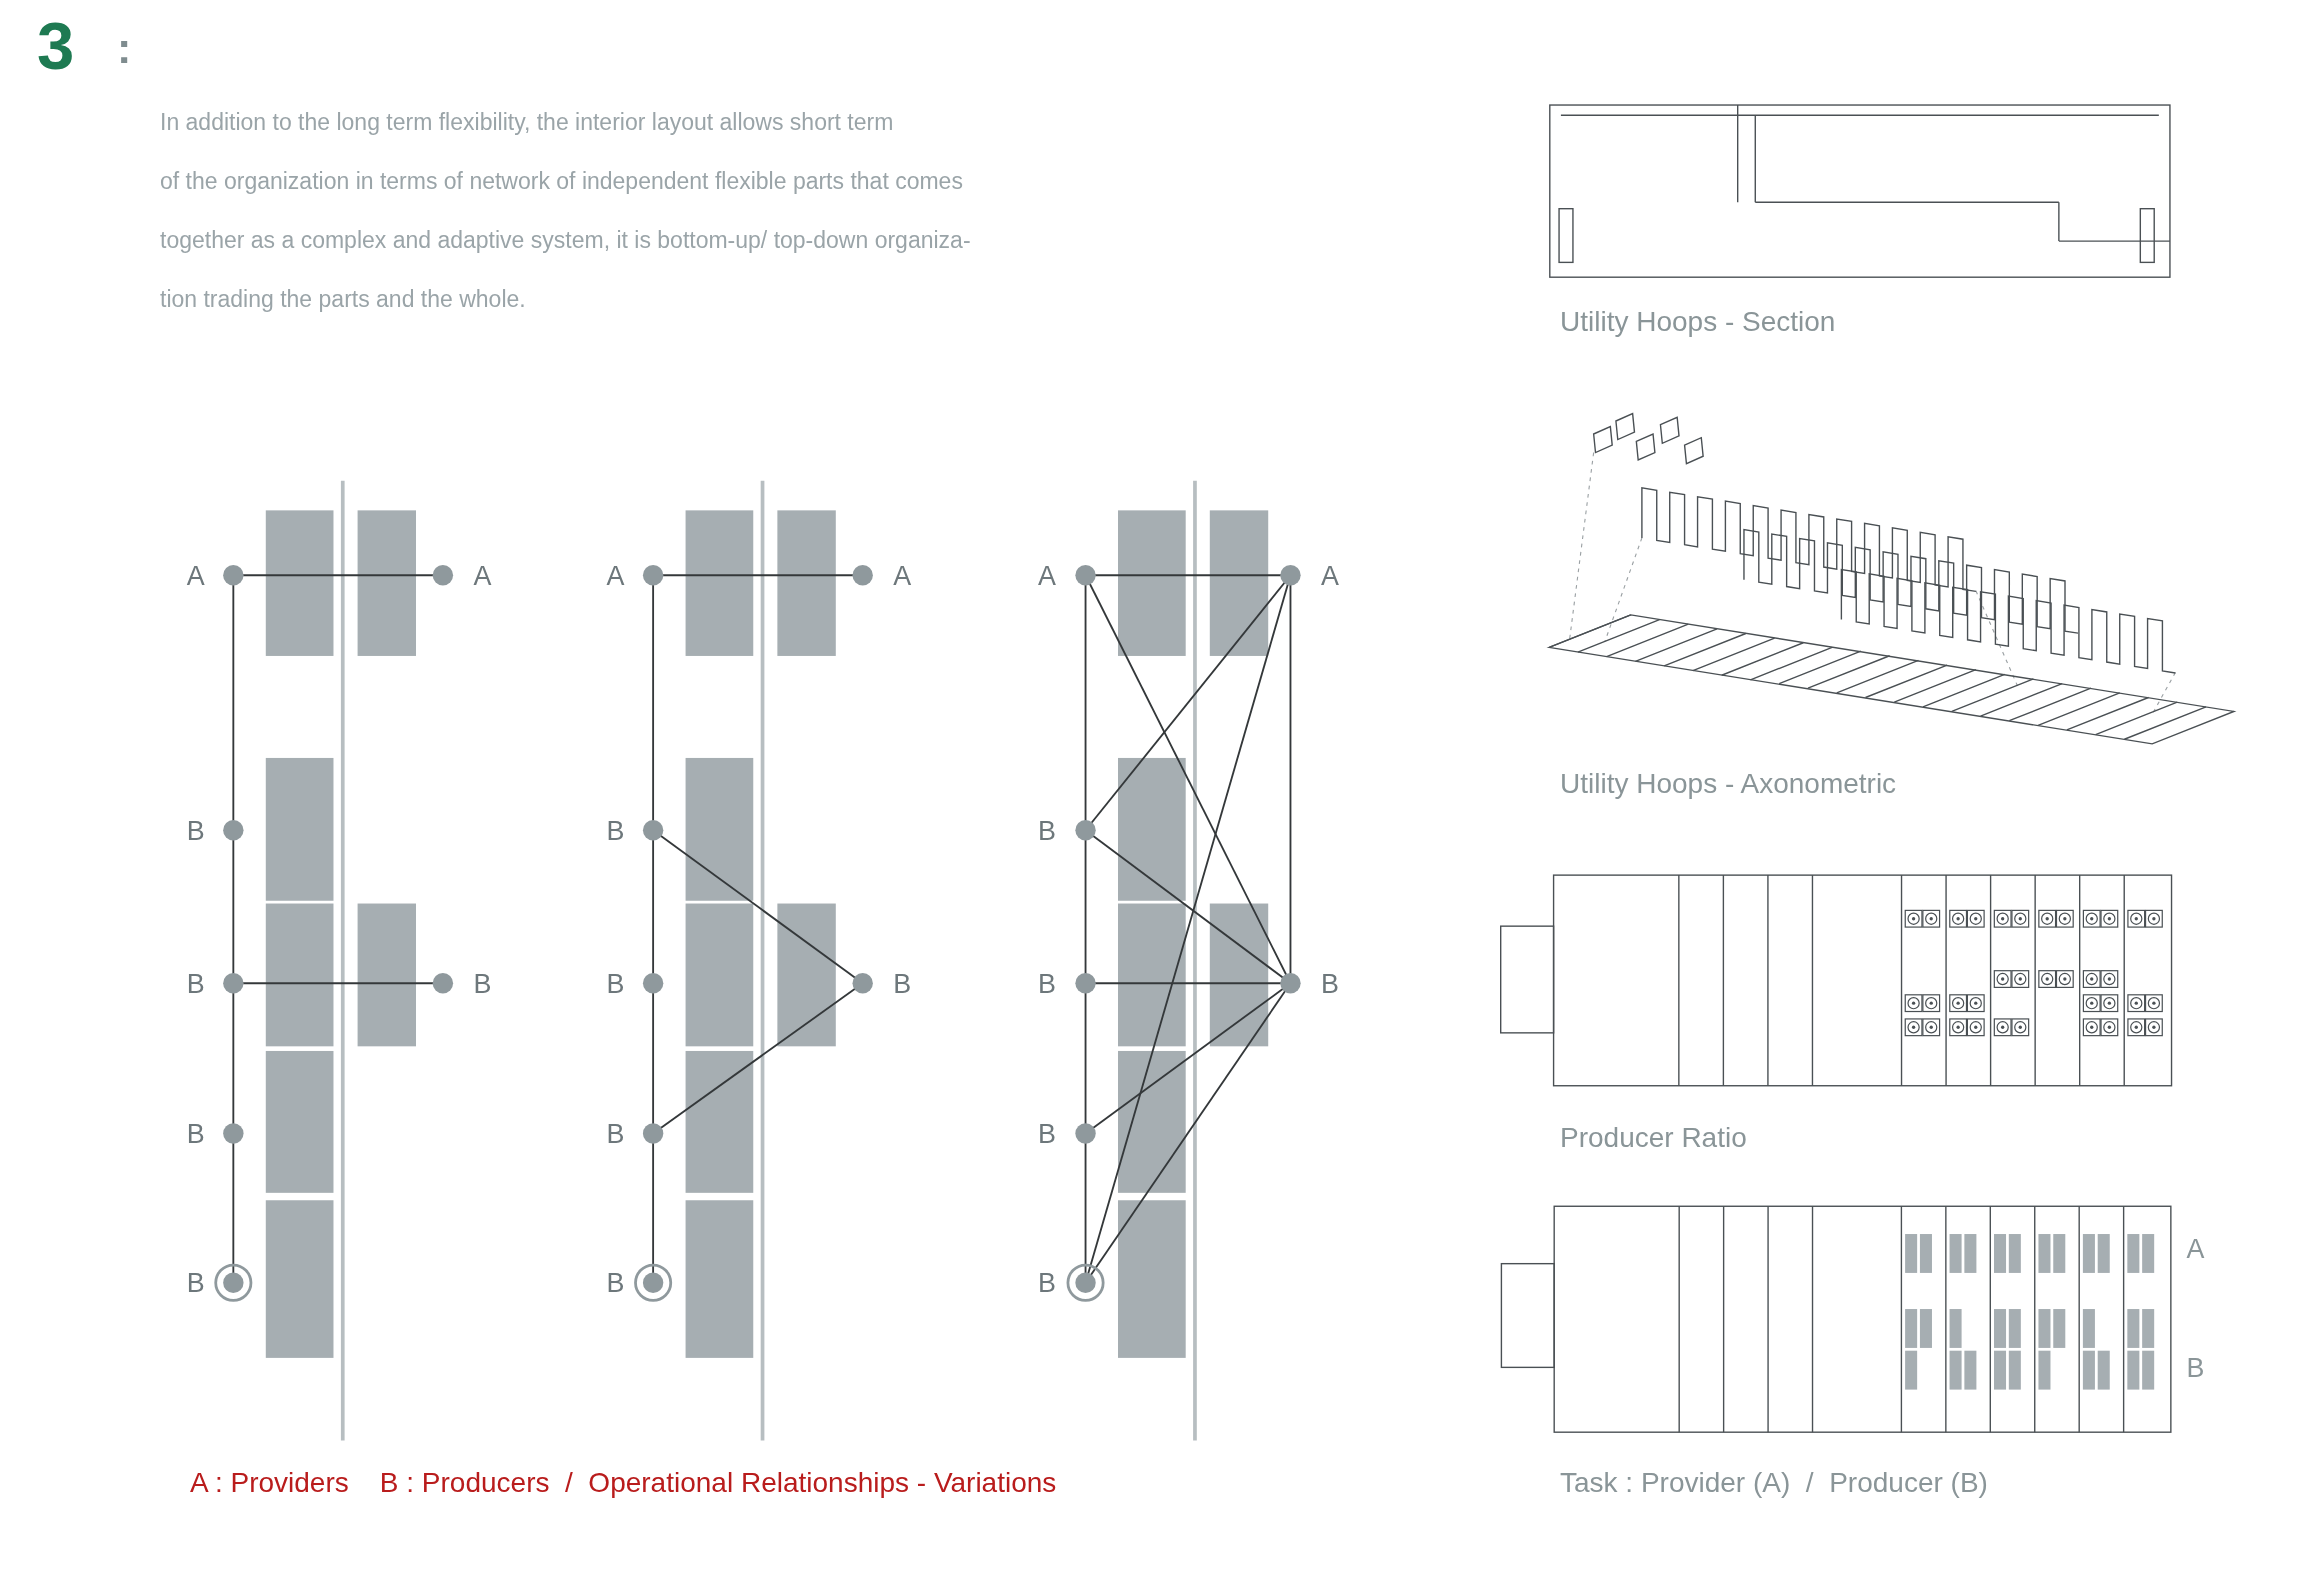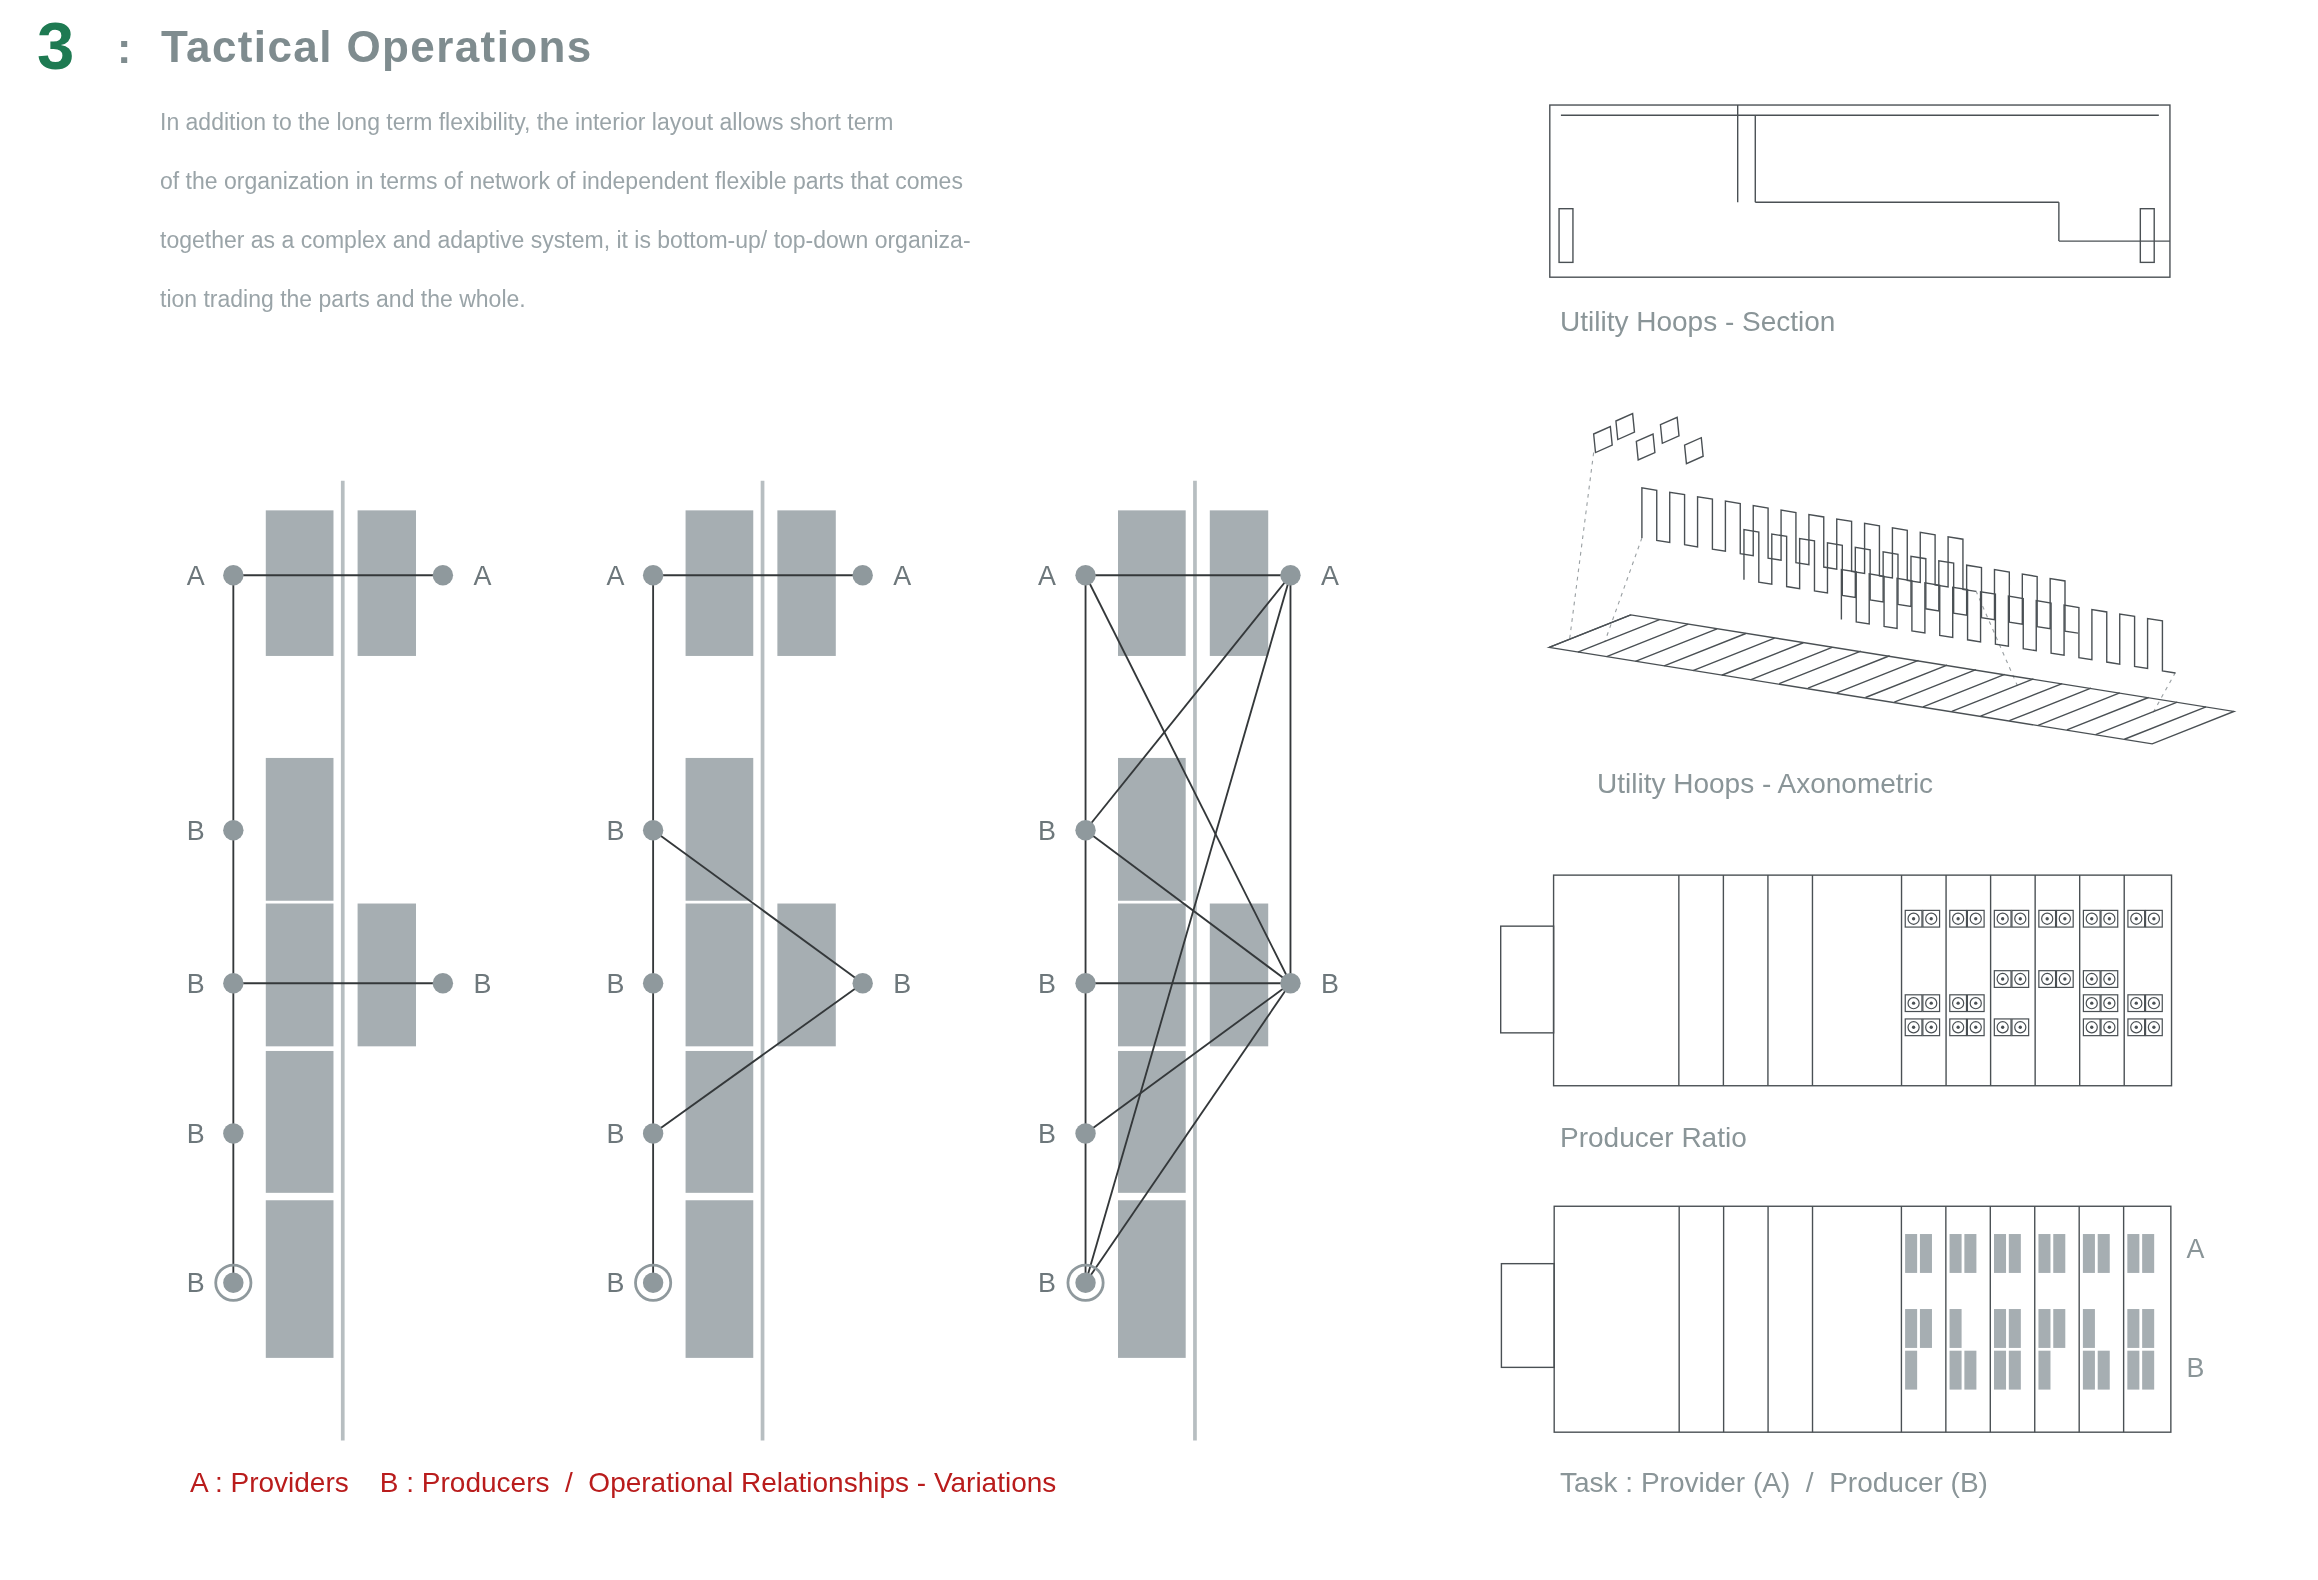--- a/index.html
+++ b/index.html
@@ -19,21 +19,20 @@
   .plan-label { font-size:29px; fill:#8a9598; }
   .plan-stroke { stroke:#4a5054; stroke-width:1.5; fill:none; }
 </style>
 </head>
 <body>
 
 <div class="page">
 
   <div class="abs page-number">3</div>
   <div class="abs header-colon">:</div>
-  <div class="abs page-title">Tactical Operations</div>
 
   <div class="abs body-text">
     <div>In addition to the long term flexibility, the interior layout allows short term</div>
     <div>of the organization in terms of network of independent flexible parts that comes</div>
     <div>together as a complex and adaptive system, it is bottom-up/ top-down organiza-</div>
     <div>tion trading the parts and the whole.</div>
   </div>
 
   <svg style="left:158px; top:464px;" width="427" height="1020" viewBox="0 0 460 1100">
     <line x1="199" y1="18" x2="199" y2="1053" stroke="#b7bec1" stroke-width="4"></line>
@@ -188,21 +187,21 @@
     <g class="plan-stroke" stroke-width="1.4">
       <path d="M140,140l0,-54l16,2.6l0,54l14,2.2l0,-54l16,2.6l0,54l14,2.2l0,-54l16,2.6l0,54l14,2.2l0,-54l16,2.6l0,54l14,2.2l0,-54l16,2.6l0,54l14,2.2l0,-54l16,2.6l0,54l14,2.2l0,-54l16,2.6l0,54l14,2.2l0,-54l16,2.6l0,54l14,2.2l0,-54l16,2.6l0,54l14,2.2l0,-54l16,2.6l0,54l14,2.2l0,-54l16,2.6l0,54l14,2.2l0,-54l16,2.6l0,54l14,2.2"></path>
       <path d="M250,185l0,-54l16,2.6l0,54l14,2.2l0,-54l16,2.6l0,54l14,2.2l0,-54l16,2.6l0,54l14,2.2l0,-54l16,2.6l0,54l14,2.2l0,-54l16,2.6l0,54l14,2.2l0,-54l16,2.6l0,54l14,2.2l0,-54l16,2.6l0,54l14,2.2l0,-54l16,2.6l0,54l14,2.2l0,-54l16,2.6l0,54l14,2.2l0,-54l16,2.6l0,54l14,2.2l0,-54l16,2.6l0,54l14,2.2l0,-54l16,2.6l0,54l14,2.2"></path>
       <path d="M355,228l0,-54l16,2.6l0,54l14,2.2l0,-54l16,2.6l0,54l14,2.2l0,-54l16,2.6l0,54l14,2.2l0,-54l16,2.6l0,54l14,2.2l0,-54l16,2.6l0,54l14,2.2l0,-54l16,2.6l0,54l14,2.2l0,-54l16,2.6l0,54l14,2.2l0,-54l16,2.6l0,54l14,2.2l0,-54l16,2.6l0,54l14,2.2l0,-54l16,2.6l0,54l14,2.2l0,-54l16,2.6l0,54l14,2.2l0,-54l16,2.6l0,54l14,2.2"></path>
     </g>
     <g class="plan-stroke" stroke-width="1.2">
       <polygon points="40,258 690,362 778,327 128,223"></polygon>
       <path d="M40,258l88,-35M71,263l88,-35M102,268l88,-35M133,273l88,-35M164,278l88,-35M195,283l88,-35M226,288l88,-35M257,293l88,-35M288,297l88,-35M319,302l88,-35M350,307l88,-35M381,312l88,-35M412,317l88,-35M443,322l88,-35M474,327l88,-35M505,332l88,-35M536,337l88,-35M567,342l88,-35M598,347l88,-35M629,352l88,-35M660,357l88,-35"></path>
     </g>
   </svg>
-  <div class="abs caption" style="left:1560px; top:768px;margin-left:37px;">Utility Hoops - Axonometric</div>
+  <div class="abs caption" style="left:1560px; top:768px;">Utility Hoops - Axonometric</div>
 
   <svg style="left:1484px; top:863px;" width="733" height="246" viewBox="0 0 790 265">
     <defs>
       <g id="seat">
         <rect x="0" y="0" width="18" height="18" fill="#ffffff" stroke="#4a5054" stroke-width="1.3"></rect>
         <circle cx="9" cy="9" r="6" fill="none" stroke="#4a5054" stroke-width="1.3"></circle>
         <circle cx="9" cy="9" r="1.8" fill="#4a5054"></circle>
       </g>
       <g id="seatpair">
           <use href="#seat"></use>

